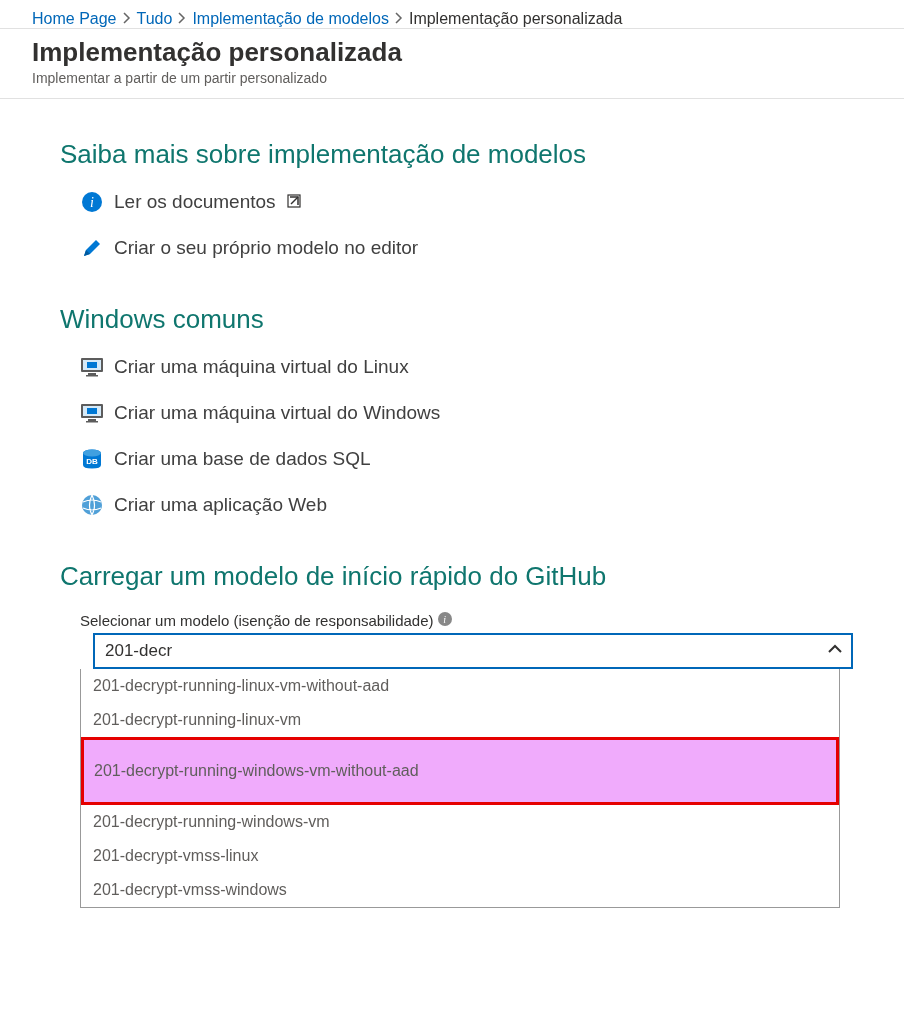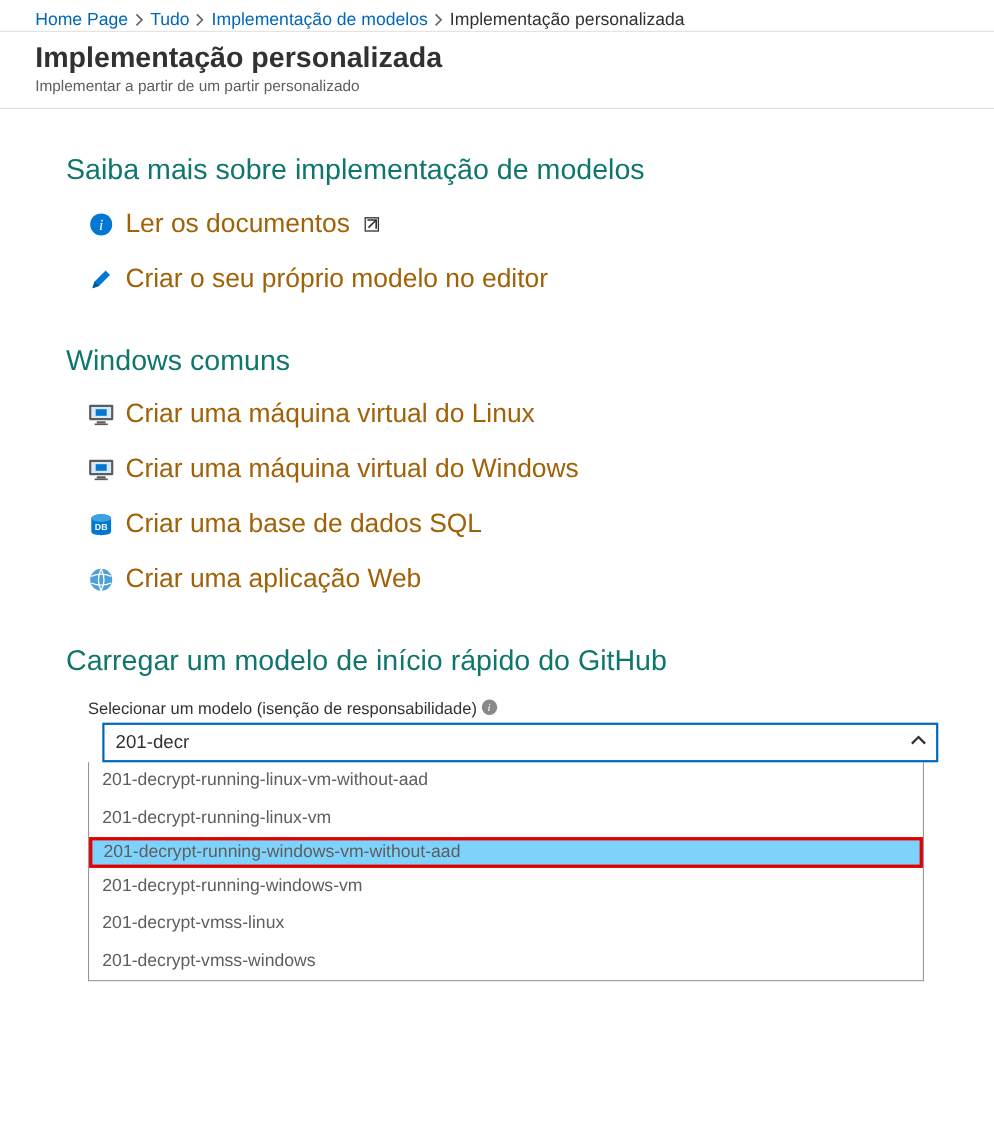--- a/index.html
+++ b/index.html
@@ -57,23 +57,23 @@
     padding-left: 20px;
     margin-bottom: 44px;
   }
   .link-list li {
     display: flex;
     align-items: center;
     gap: 10px;
     margin-bottom: 22px;
   }
   .link-list a {
-    color: #a16207;
+    color: #404040;
     text-decoration: none;
-    font-size: 24px;
+    font-size: 19px;
   }
   .icon-wrap {
     width: 24px;
     height: 24px;
     display: inline-flex;
     align-items: center;
     justify-content: center;
   }
   .ext-icon {
     margin-left: 6px;
@@ -127,22 +127,22 @@
     background: #fff;
   }
   .dropdown-item {
     padding: 8px 12px;
     font-size: 16px;
     color: #605e5c;
     cursor: pointer;
   }
   .dropdown-item.highlighted {
     border: 3px solid #e50000;
-    background: #7dd3fc;
-    padding: 2px 10px;
+    background: #f0abfc;
+    padding: 22px 10px;
   }
 </style>
 </head>
 <body>
 
 <nav class="breadcrumb">
   <a href="#">Home Page</a>
   <span class="sep">
     <svg width="8" height="12" viewBox="0 0 8 12">
         <path d="M1 1 L6 6 L1 11" stroke="#666" stroke-width="1.5" fill="none"></path>

